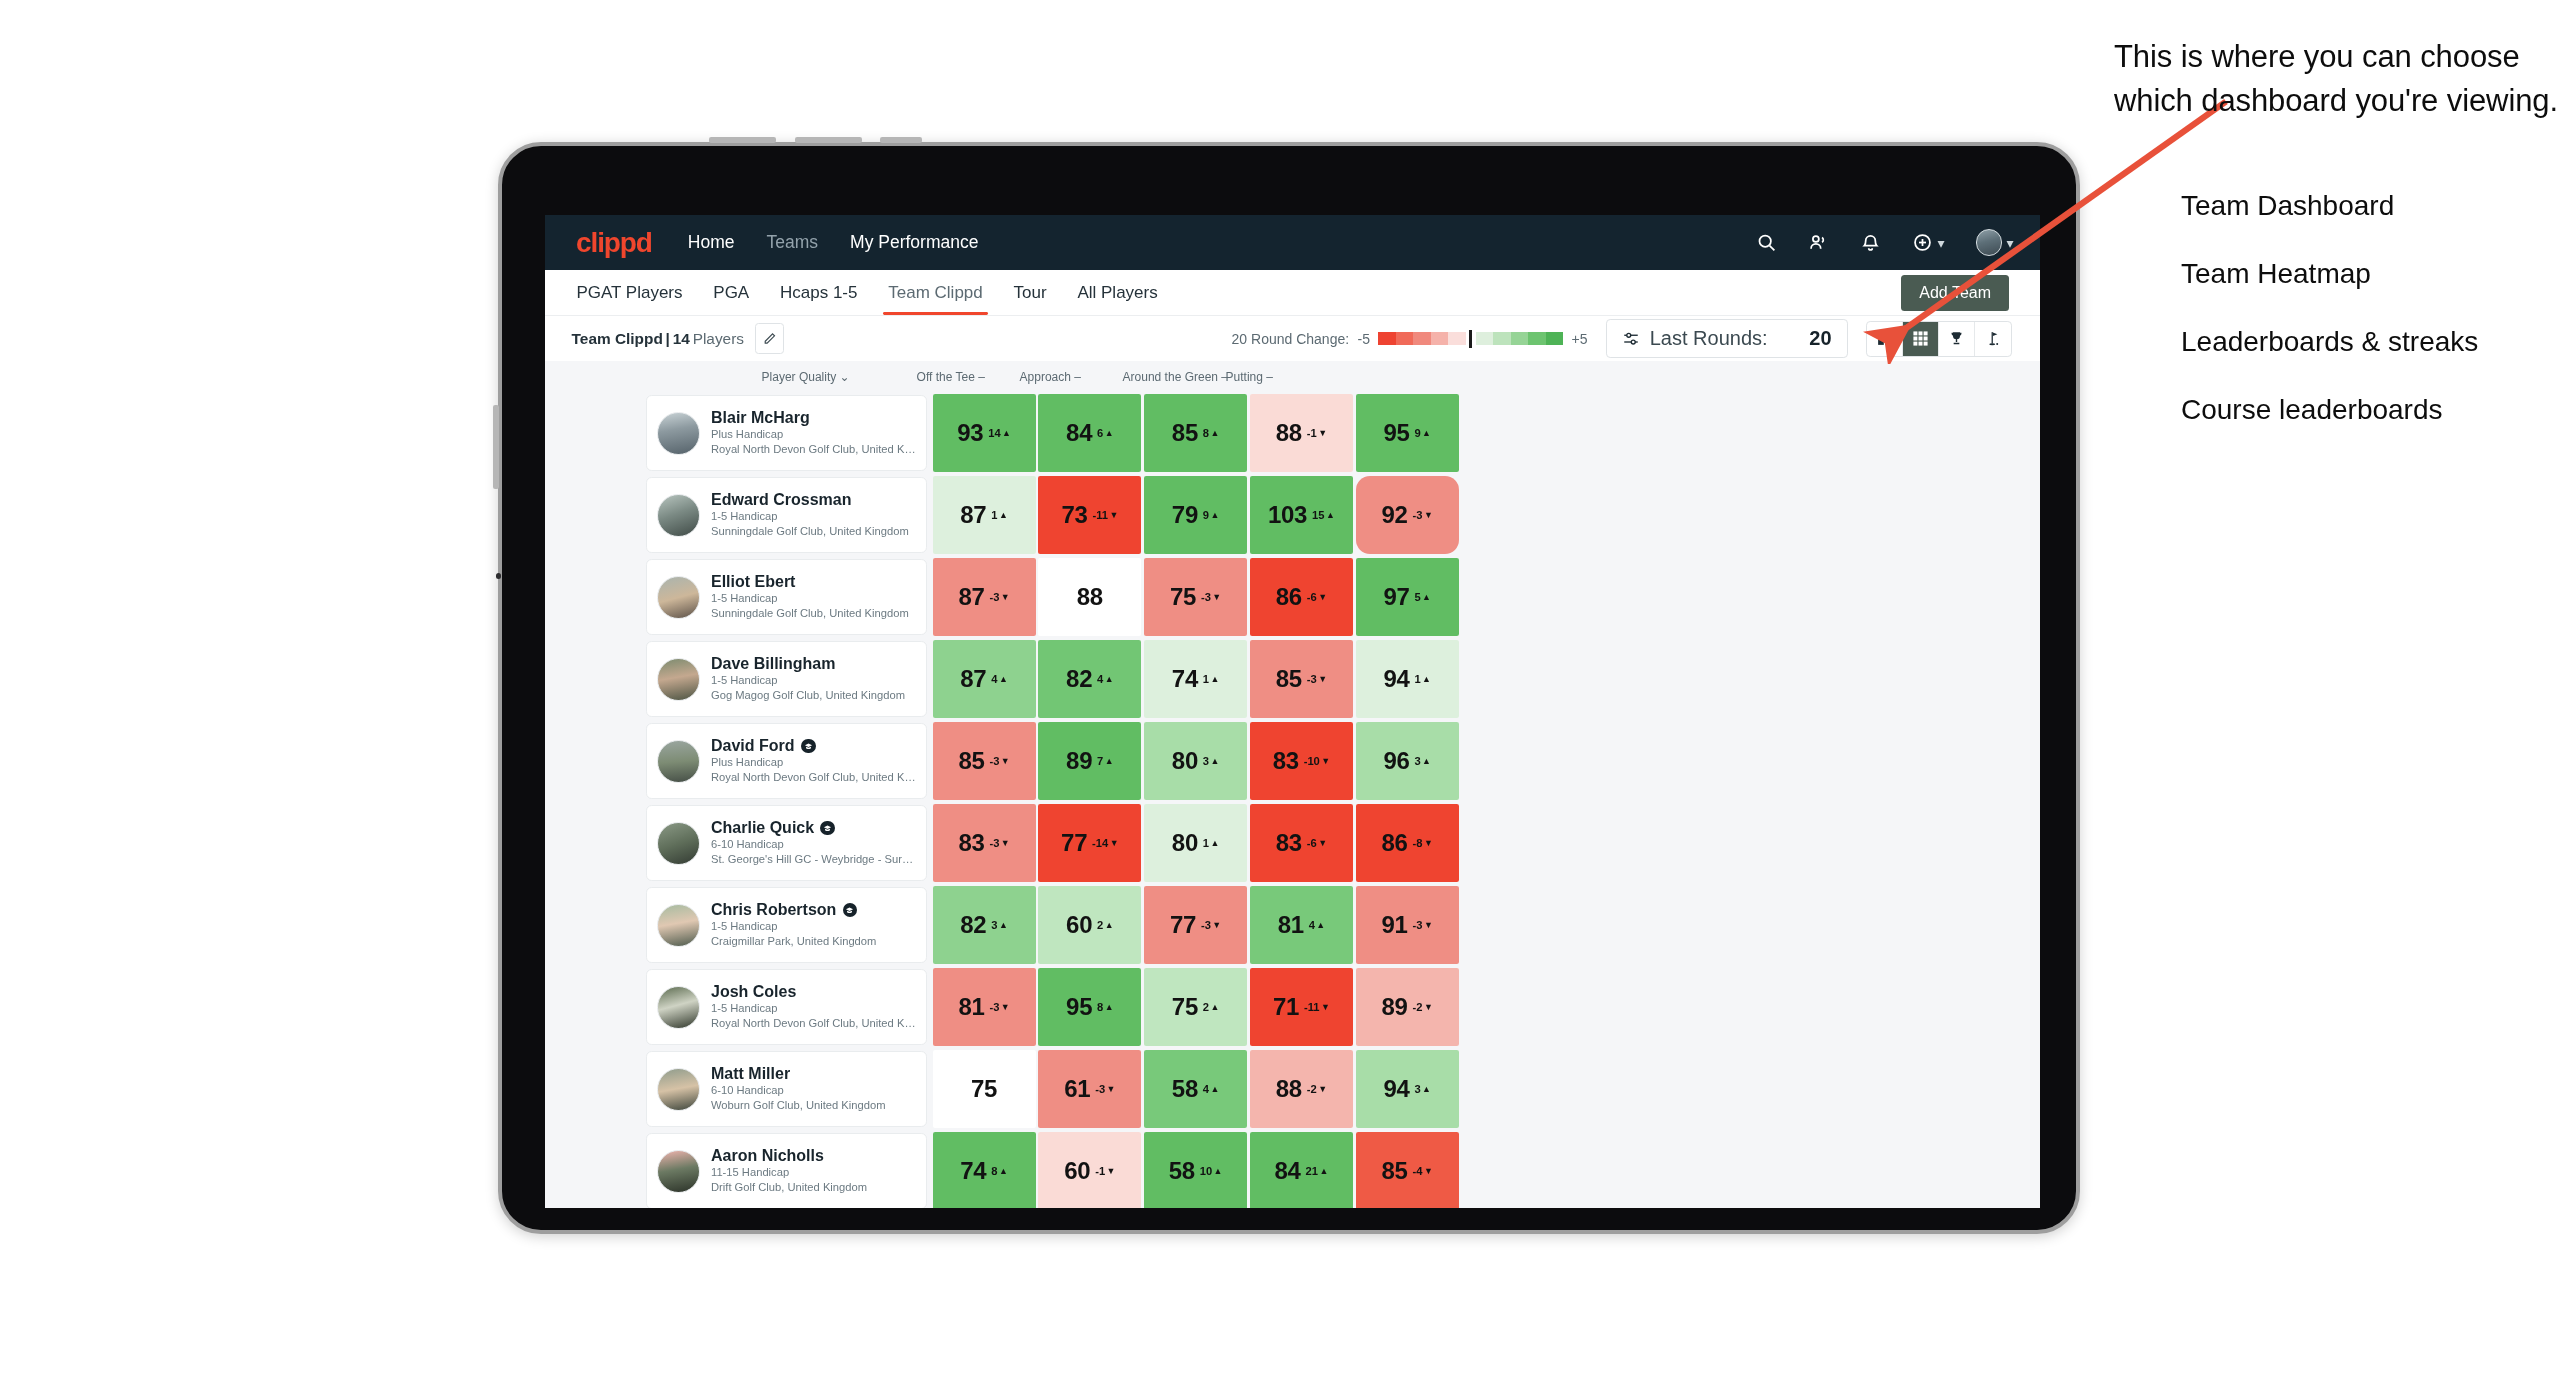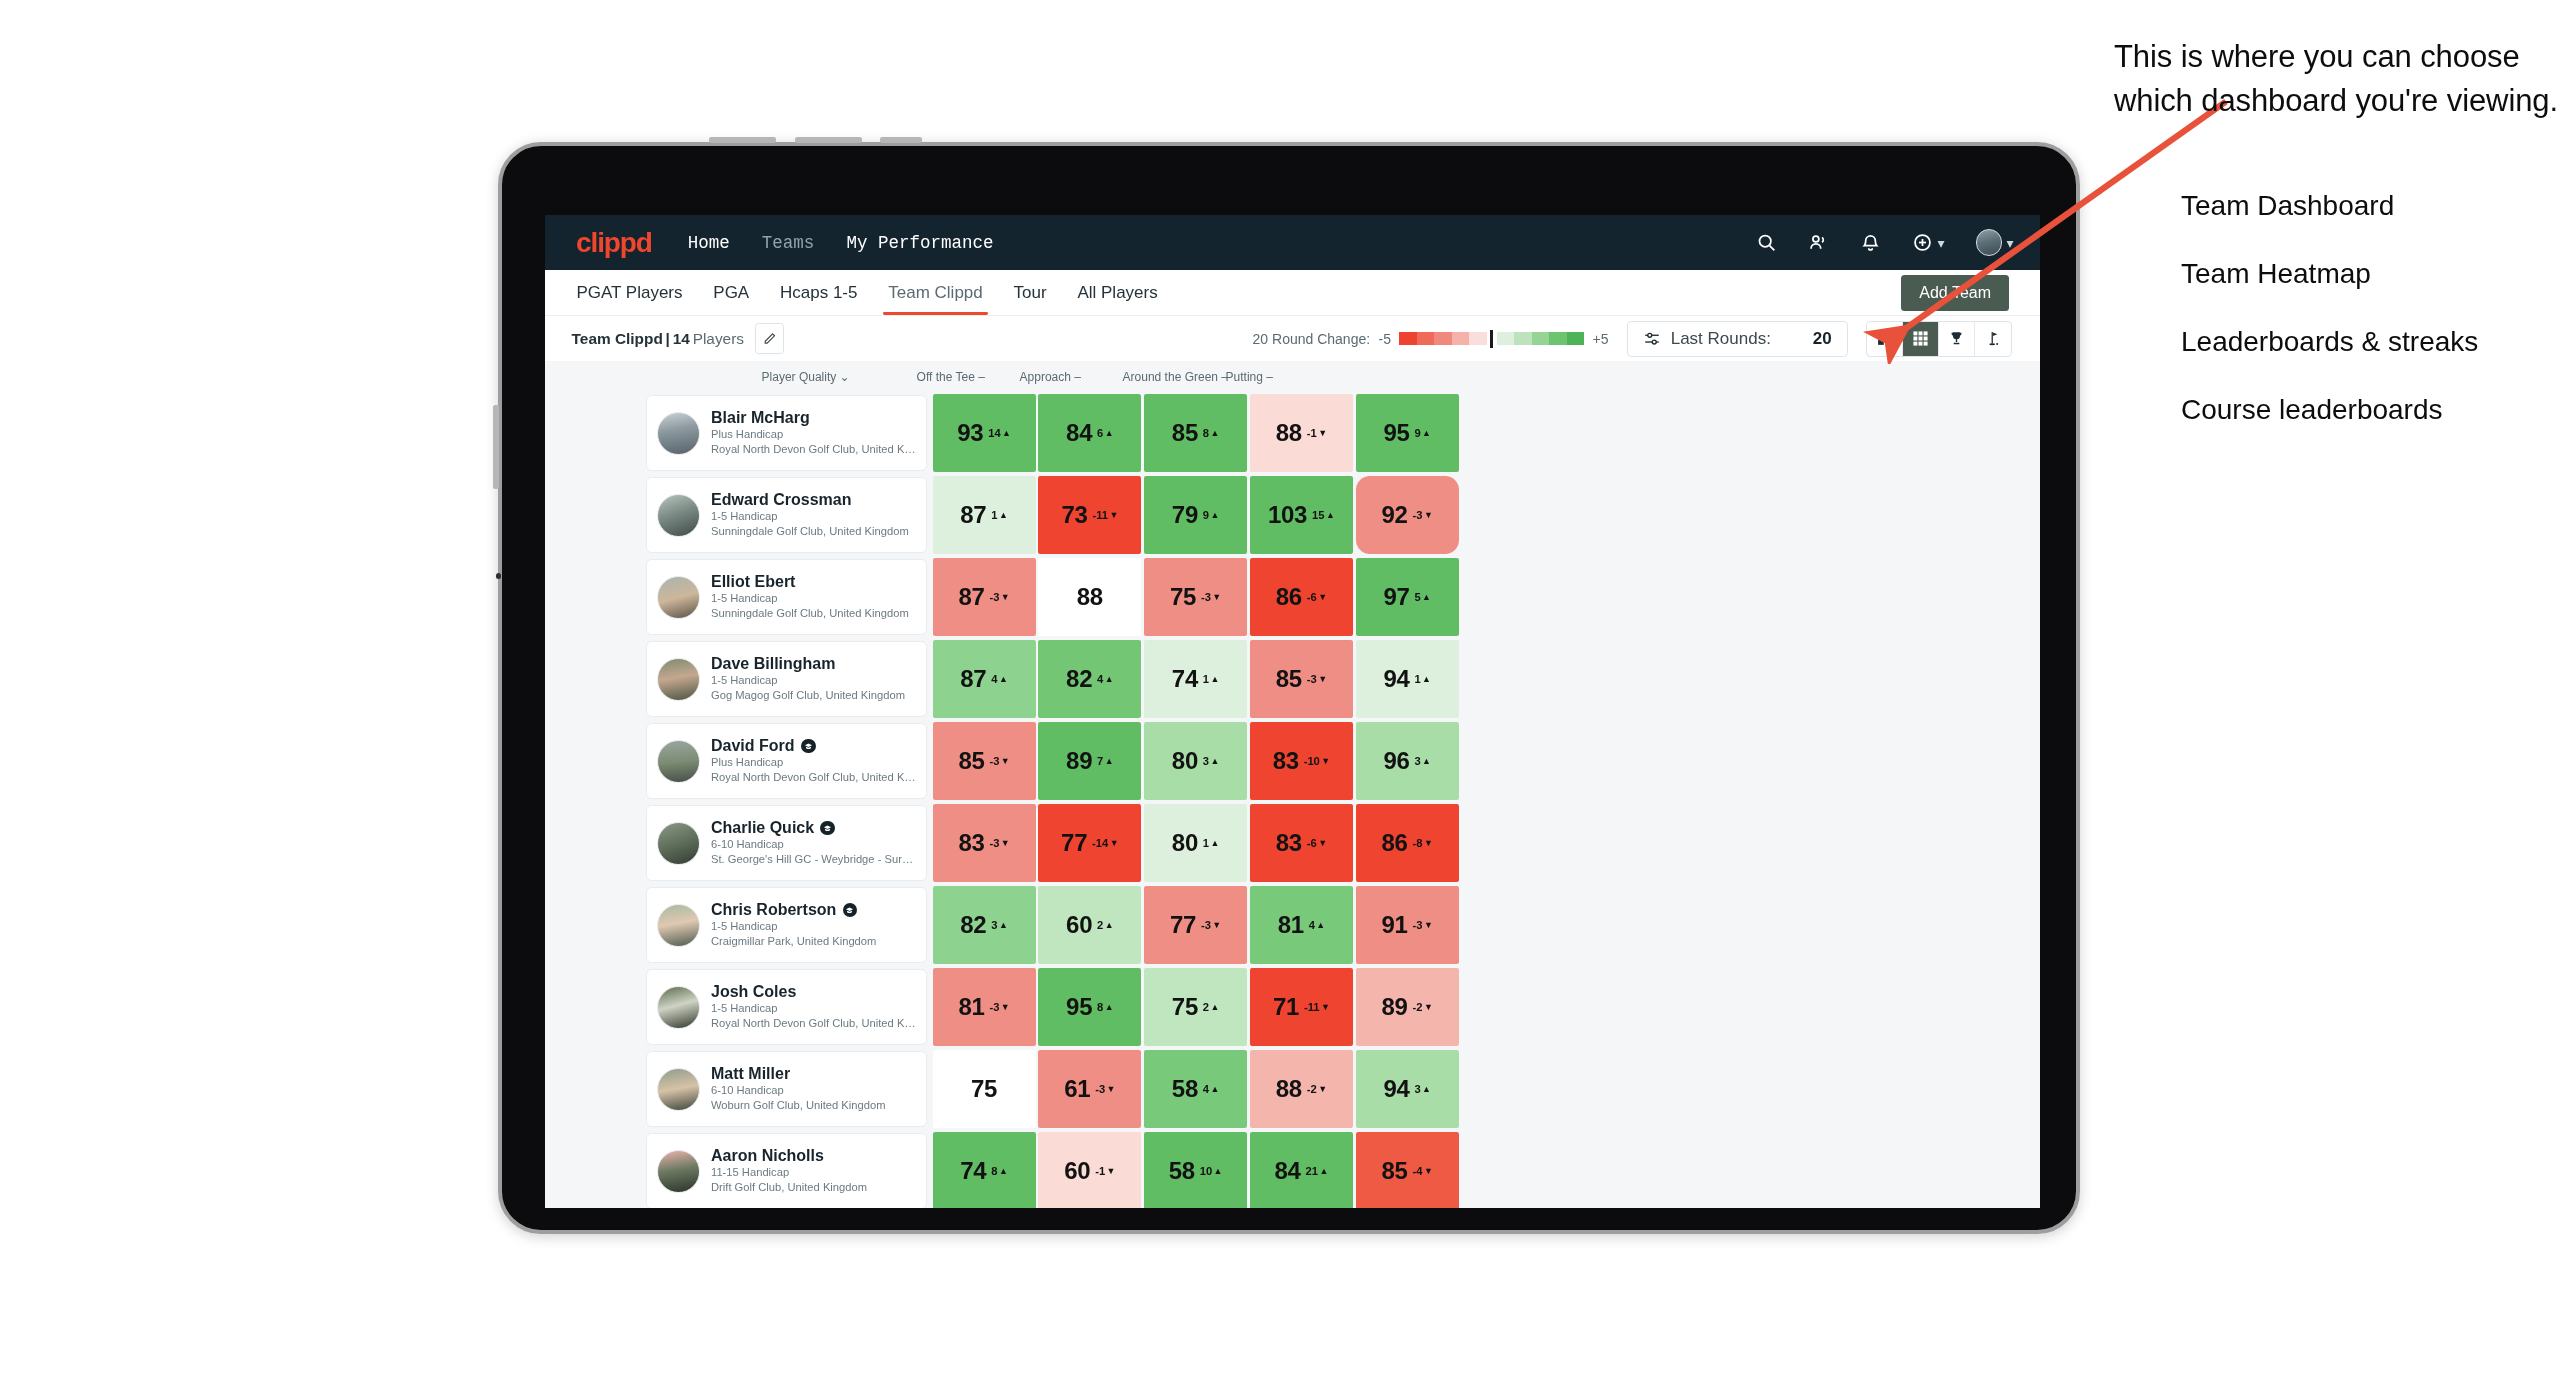--- a/index.html
+++ b/index.html
@@ -82,21 +82,21 @@
   }
   #logo {
     color: #f0462d;
     font-size: 28px;
     font-weight: 700;
     letter-spacing: -1.1px;
     margin-right: 36px;
     line-height: 1;
   }
   .topnav {
-    display: flex; align-items: center; gap: 32px; font-family: Liberation Mono, monospace;
+    display: flex; align-items: center; gap: 32px;
   }
   .topnav a {
     color: #ffffff; font-size: 17.5px; text-decoration: none;
   }
   .topnav a.dim { color: #93a2ab; }
   #topbar-right {
     margin-left: auto;
     display: flex; align-items: center; gap: 31px;
   }
   .ticon { width: 21px; height: 21px; color: #ffffff; display: block; }
@@ -177,21 +177,21 @@
     font-size: 14px; color: #5c6a72;
   }
   #scale { display:flex; align-items:center; }
   #scale i { display:block; width: 17.5px; height: 12.6px; }
   #scale .divider { width: 2.8px; height: 18px; background:#1b1b1b; margin:0 3.5px; }
   #last-rounds {
     display: flex; align-items: center; gap: 9.8px;
     border: 0.7px solid #dfe3e6; border-radius: 4.2px;
     background: #fff;
     padding: 7px 15.4px;
-    font-size: 17px; color: #3b4950;
+    font-size: 20px; color: #3b4950;
     cursor: pointer;
   }
   #last-rounds b { color:#16222a;margin-left:32px; }
   #viewtoggle {
     display: flex;
     border: 0.7px solid #dfe3e6; border-radius: 4.2px;
     overflow: hidden; background:#fff;
   }
   #viewtoggle .vt {
     width: 36px; height: 34px;

